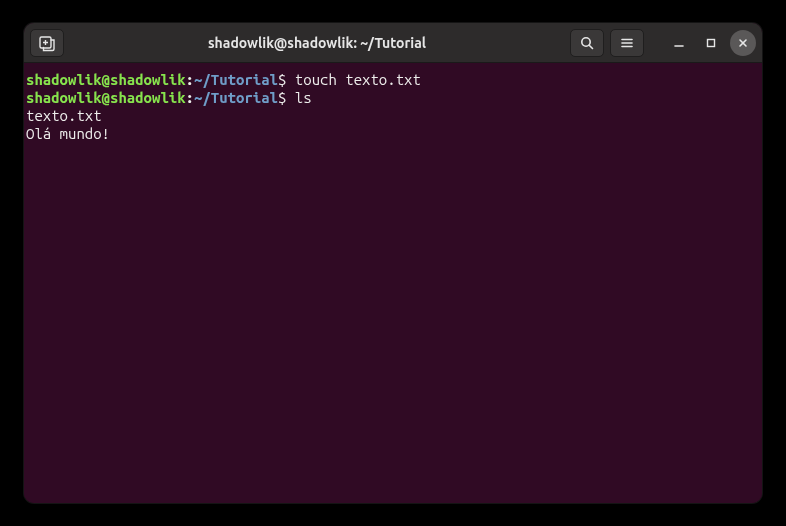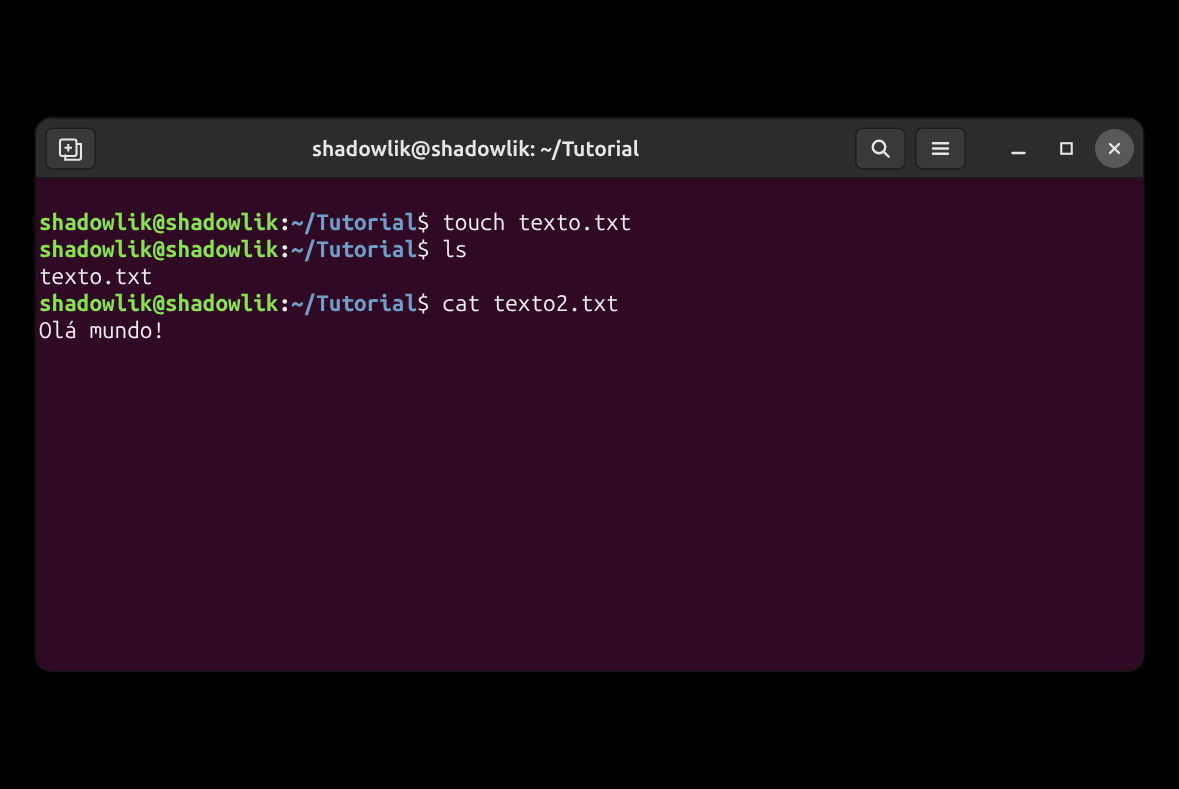--- a/index.html
+++ b/index.html
@@ -12,21 +12,21 @@
       width: 786px;
       height: 526px;
       font-family: 'Ubuntu Mono', 'DejaVu Sans Mono', monospace;
       display: flex;
       align-items: center;
       justify-content: center;
       padding: 20px;
     }
     .window {
       width: 738px;
-      height: 368px;
+      height: 480px;
       background: #300a24;
       border-radius: 10px;
       overflow: hidden;
       box-shadow: 0 0 0 1px rgba(255,255,255,0.08);
       display: flex;
       flex-direction: column;
     }
     .titlebar {
       height: 40px;
       background: #2d2b2b;
@@ -77,21 +77,21 @@
     }
     .window-ctrl.close {
       background: #5a5858;
     }
     .divider-gap {
       width: 10px;
     }
     .terminal {
       flex: 1;
       background: #300a24;
-      padding: 20px 2px;
+      padding: 8px 2px;
       font-size: 15px;
       line-height: 18px;
       color: #eeeeec;
       font-family: 'Ubuntu Mono', 'DejaVu Sans Mono', 'Consolas', monospace;
       overflow: hidden;
     }
     .line {
       white-space: pre;
     }
     .user {
@@ -186,16 +186,15 @@
             <line x1="9" y1="3" x2="3" y2="9"></line>
           </svg>
         </span>
       </div>
     </div>
   </div>
   <div class="terminal" id="terminal-body">
       <div class="line"><span class="user">shadowlik@shadowlik</span><span class="colon">:</span><span class="path">~/Tutorial</span><span class="dollar">$ </span><span class="cmd">touch texto.txt</span></div>
       <div class="line"><span class="user">shadowlik@shadowlik</span><span class="colon">:</span><span class="path">~/Tutorial</span><span class="dollar">$ </span><span class="cmd">ls</span></div>
       <div class="line"><span class="output">texto.txt</span></div>
-      <div class="line"><span class="user">shadowlik@shadowlik</span><span class="colon">:</span><span class="path">~/Tutorial</span><span class="dollar">$ </span><span class="cmd">cat texto2.txt</span></div>
       <div class="line"><span class="output">Olá mundo!</span></div>
     </div>
 </div>
 
 </body></html>

